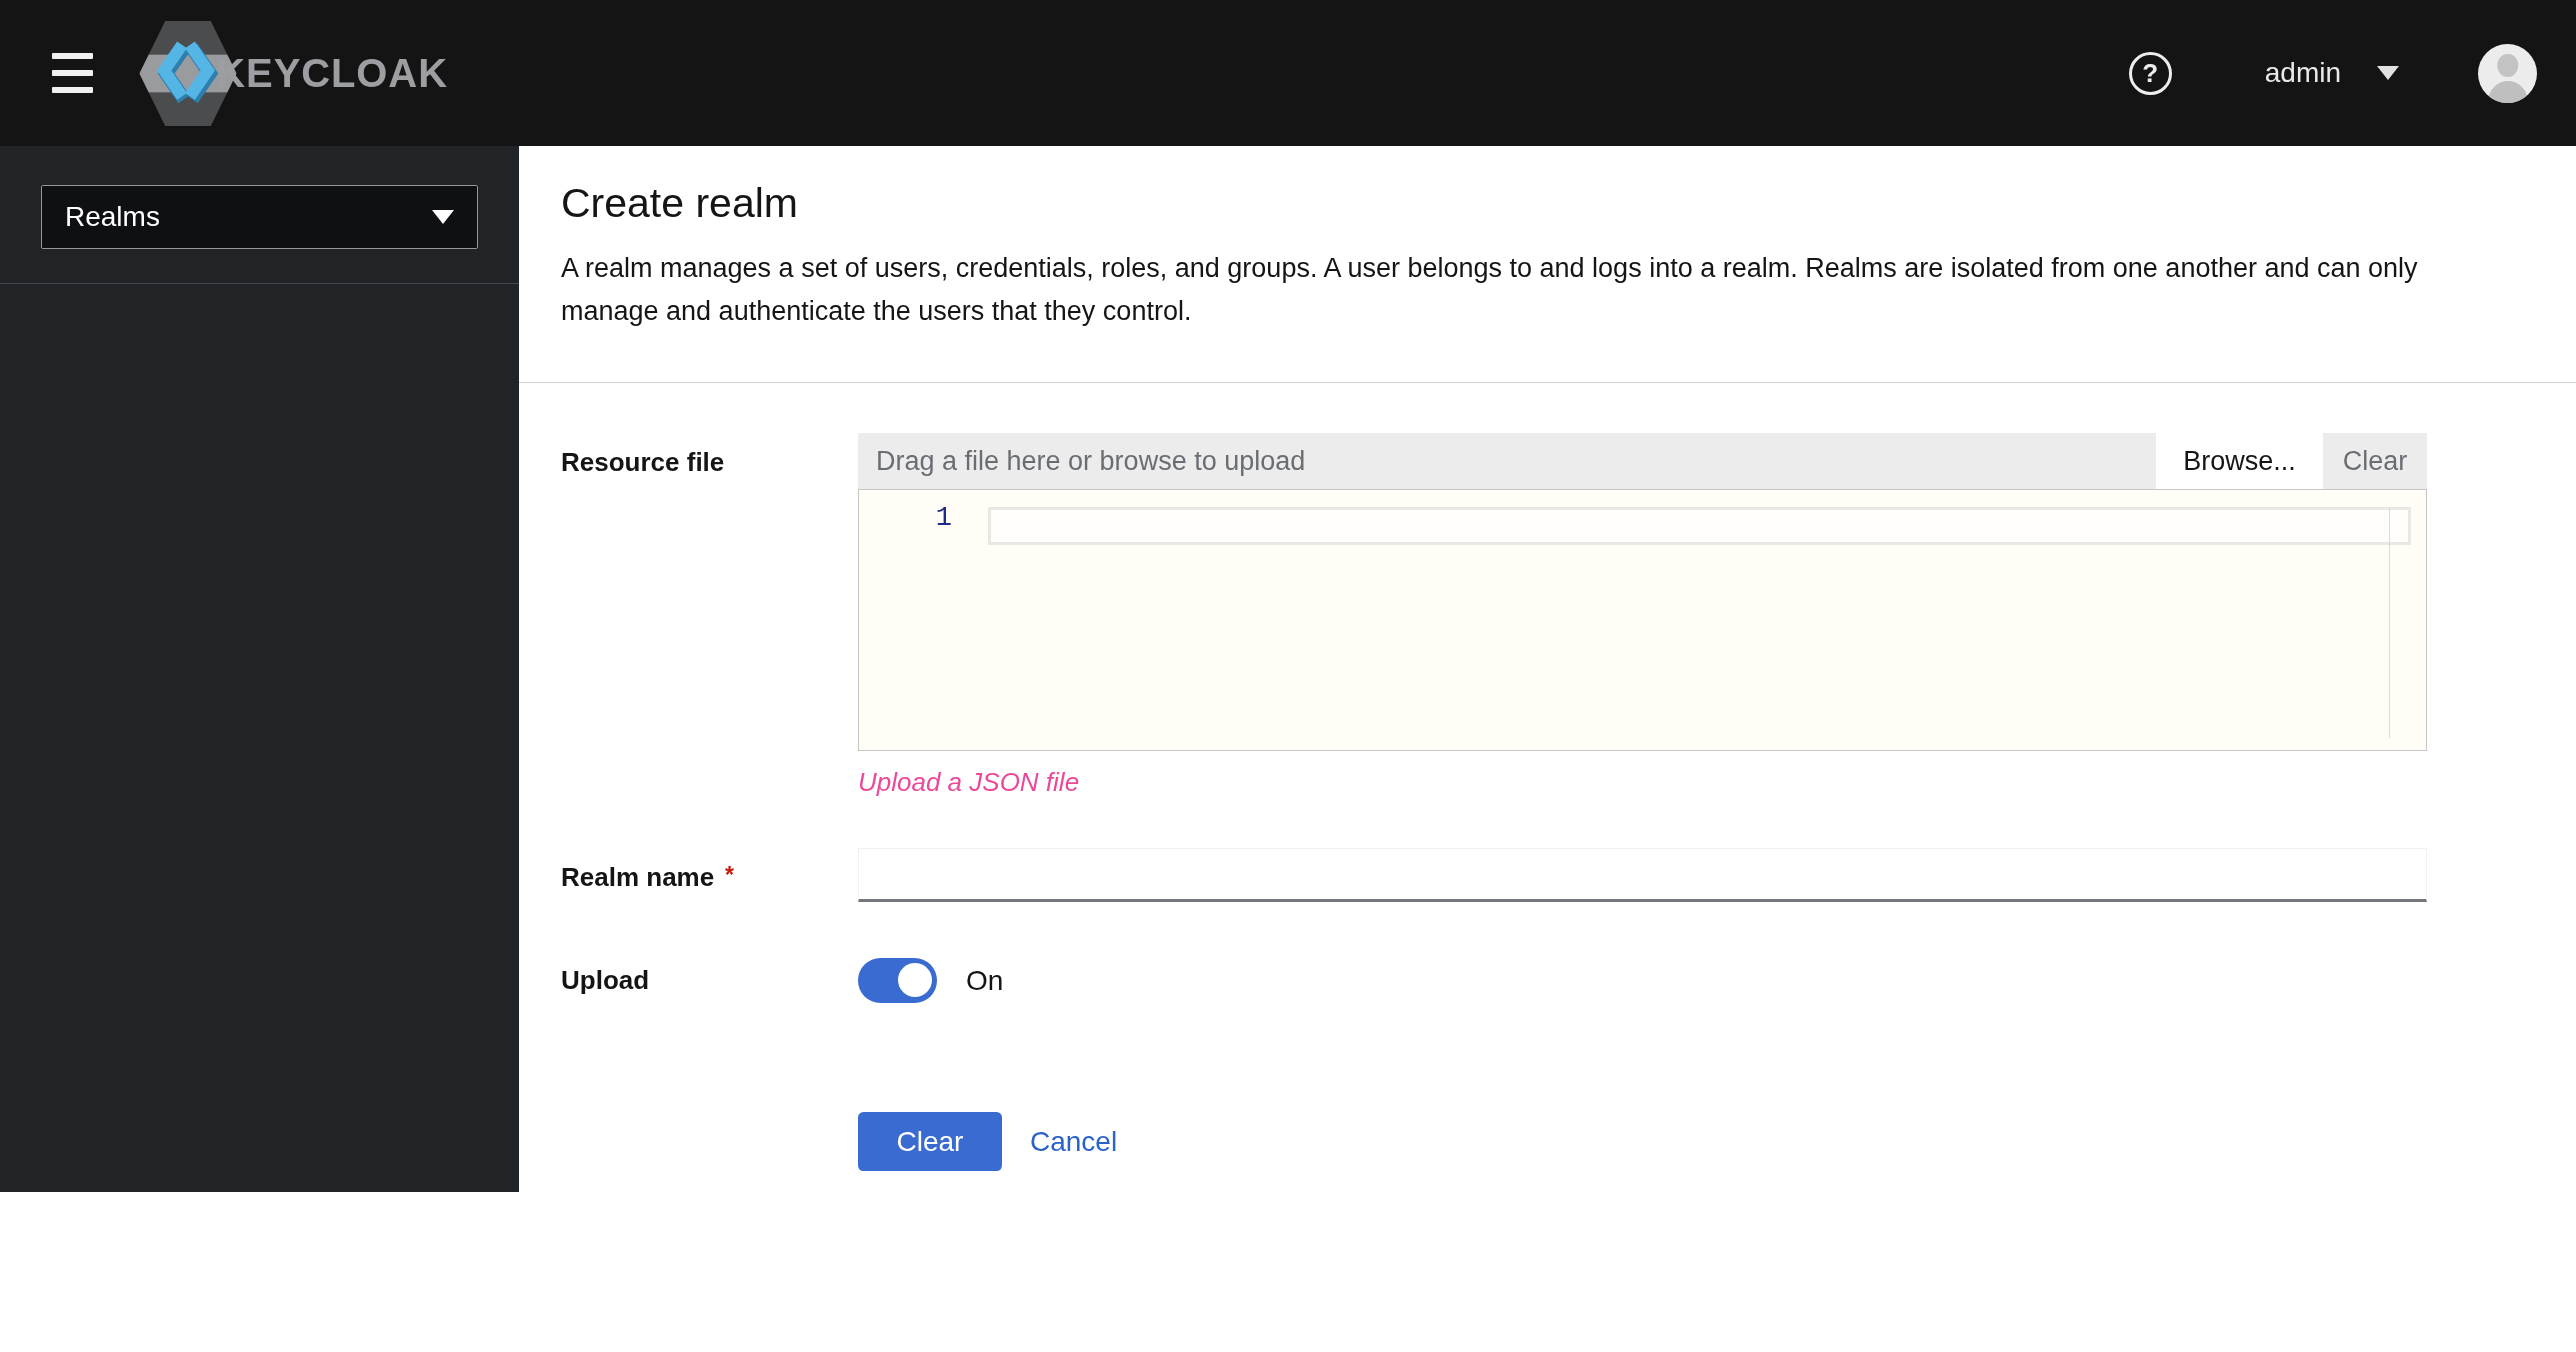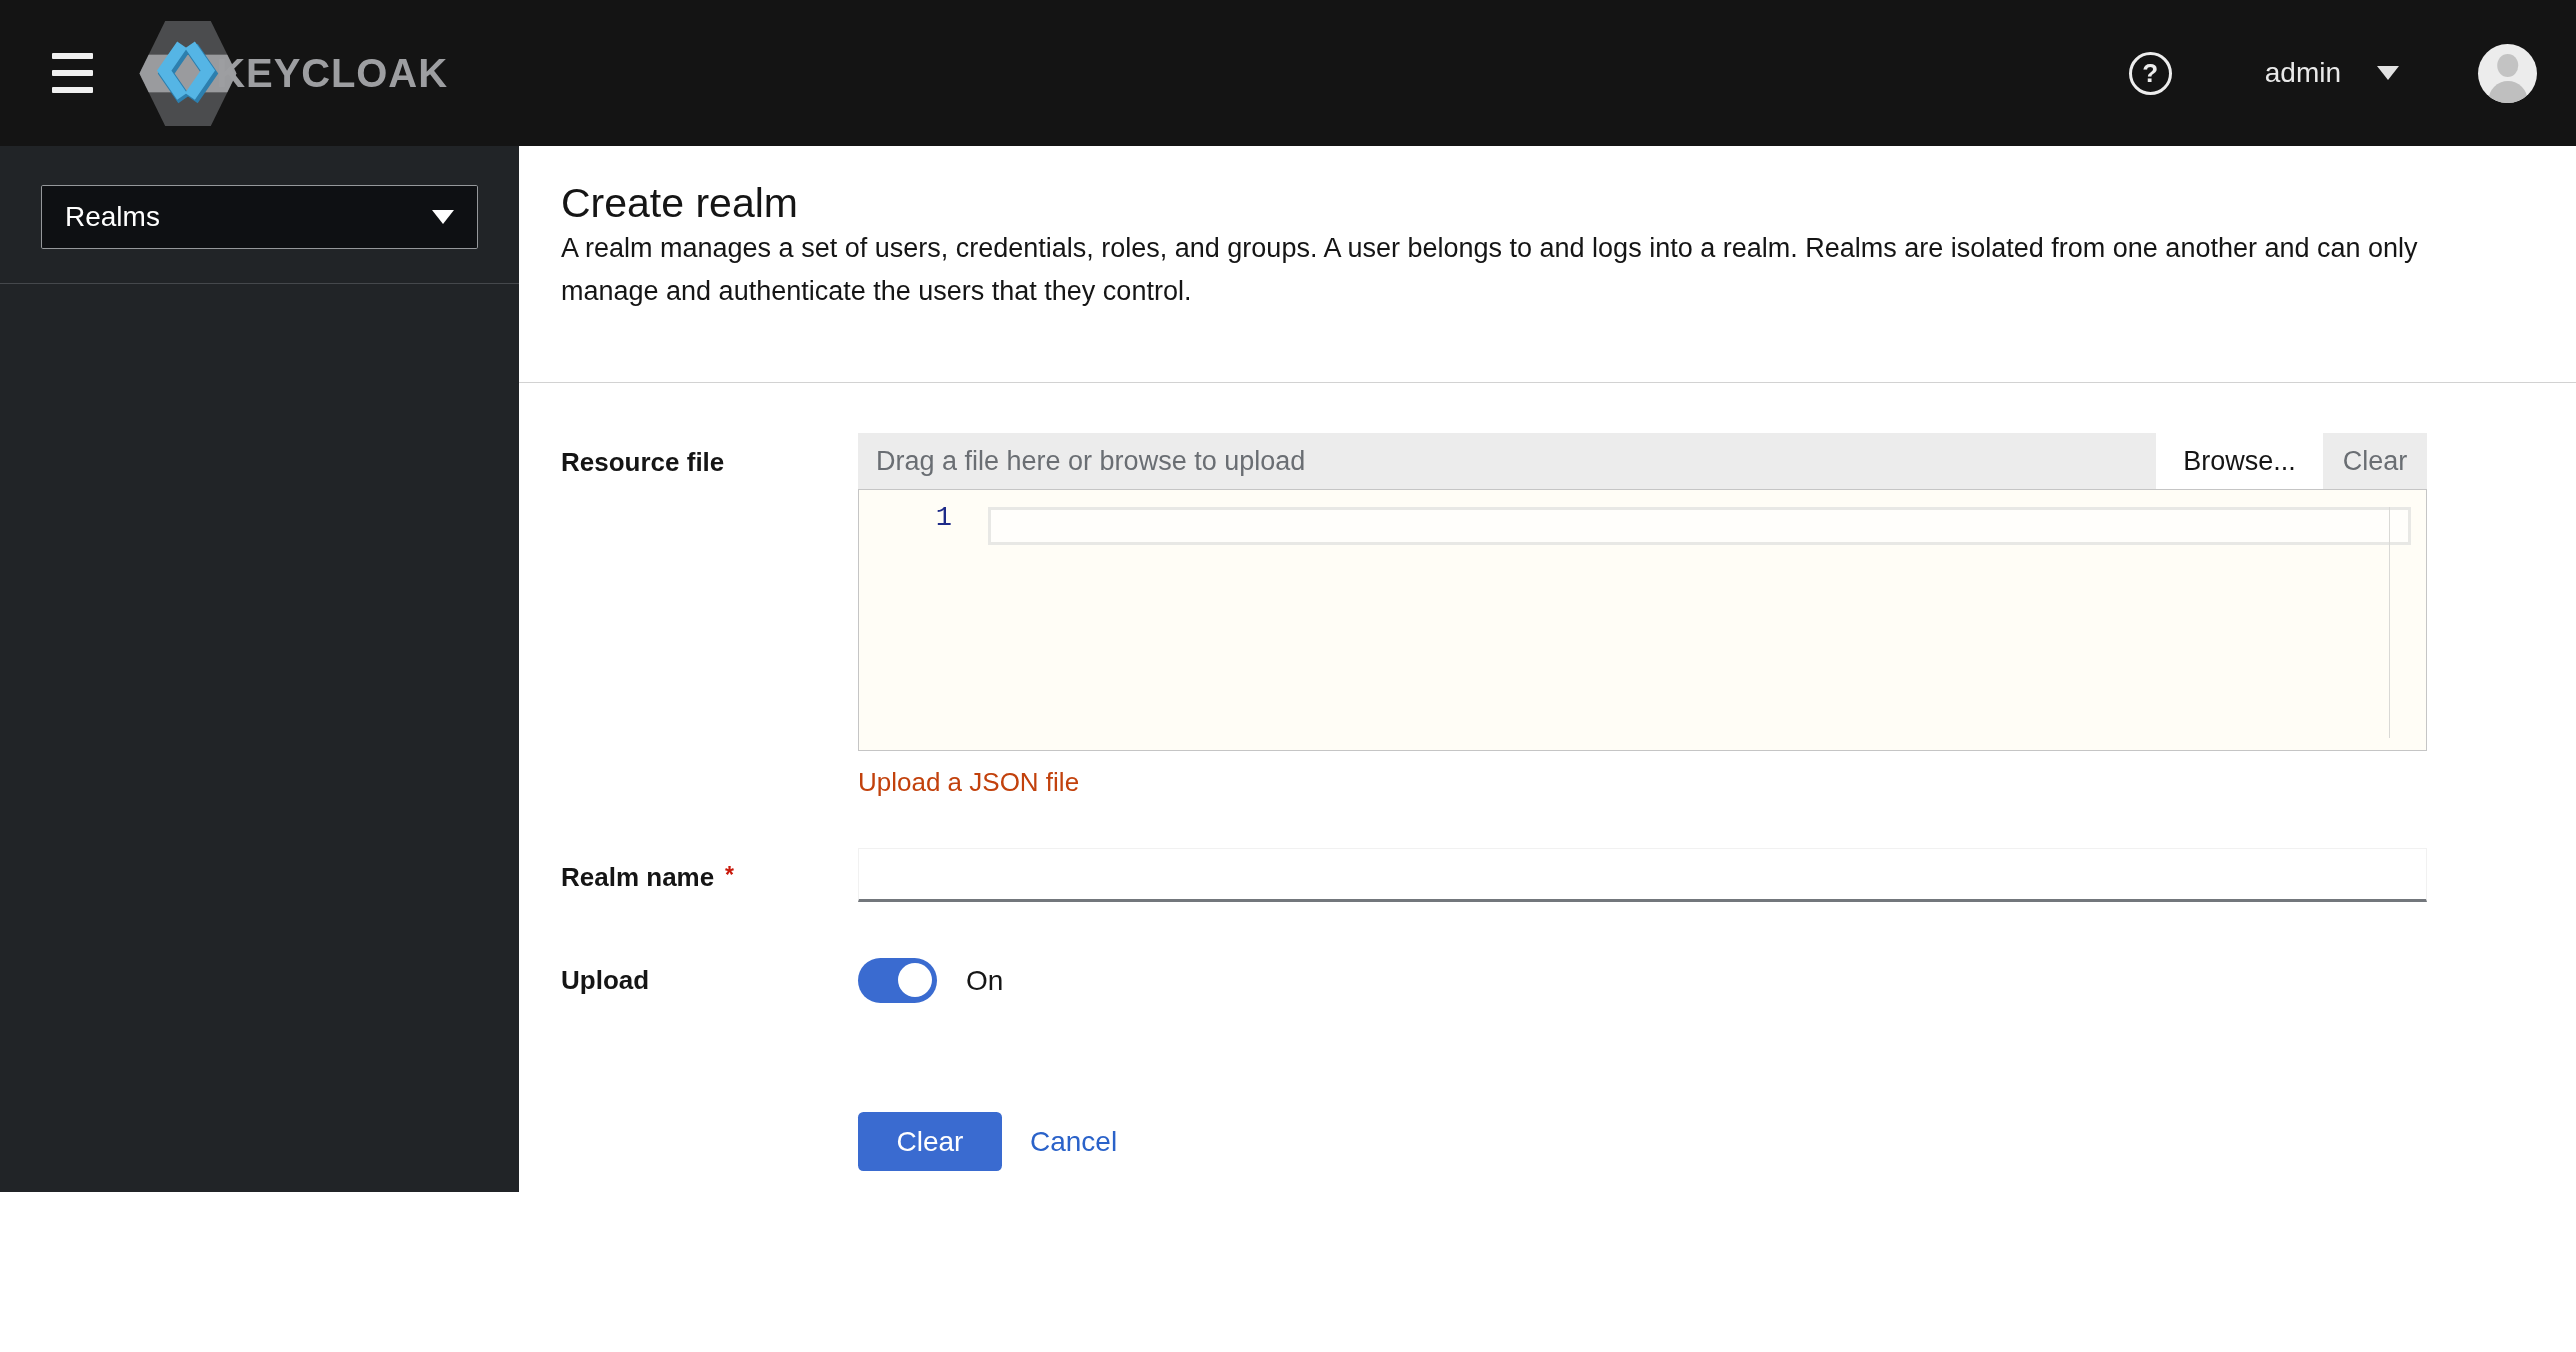--- a/index.html
+++ b/index.html
@@ -28,39 +28,39 @@
   .sidebar { width:519px; flex:0 0 519px; background:#212427; }
   .realm-selector-section { padding:39px 41px 34px 41px; border-bottom:0.9px solid #45484c; }
   .realm-selector { width:100%; height:64px; background:#0e1013; border:1.8px solid #95989b; border-radius:1.8px; cursor:pointer;
                     display:flex; align-items:center; justify-content:space-between; padding:0 23px; }
   .realm-selector-text { color:#ffffff; font-size:28px; }
   .realm-caret { width:0; height:0; border-left:11.6px solid transparent; border-right:11.6px solid transparent; border-top:14.3px solid #ffffff; }
 
   .main { flex:1; background:#fff; min-width:0; }
   .page-header { padding:34px 54px 0 42px; height:237px; border-bottom:1.8px solid #d2d2d2; }
   .page-title { font-size:41px; font-weight:400; color:#151515; }
-  .page-desc { font-size:27px; line-height:43px; color:#151515; max-width:1953px; }
+  .page-desc { margin-top:20px; font-size:27px; line-height:43px; color:#151515; max-width:1953px; }
 
   
   .form { padding:50px 0 0 42px; }
   .form-row { display:flex; }
   .label-col { flex:0 0 297px; width:297px; padding-top:14.3px; font-size:26px; font-weight:700; color:#151515; }
   .required { color:#c9190b; margin-left:10.7px; font-size:23px; vertical-align:top; }
   .field-col { width:1569px; flex:0 0 1569px; }
 
   .upload-bar { display:flex; height:56px; background:#ececec; align-items:stretch; }
   .upload-placeholder { flex:1; display:flex; align-items:center; padding-left:18px; color:#6a6e73; font-size:27px; cursor:text; }
   .browse-btn { width:167px; background:#ffffff; border:none; font-size:27px; color:#151515; cursor:pointer; font-family:inherit; }
   .clear-btn { width:104px; background:transparent; border:none; font-size:27px; color:#6a6e73; cursor:default; font-family:inherit; }
 
   .editor { position:relative; height:262px; border:1.8px solid #c5c5c5; background:#fffdf6; cursor:text; }
   .gutter-num { position:absolute; left:0; top:12.5px; width:93px; text-align:right; font-family:"Liberation Mono", monospace; font-size:27px; color:#1d2a88; }
   .active-line { position:absolute; left:129px; top:17px; width:1423px; height:38px; background:#fffefb; border:3.6px solid #e8e8e5; }
   .editor-vline { position:absolute; left:1530px; top:17px; bottom:12.5px; width:0.9px; background:#d9d9d6; }
-  .helper-text { margin-top:16px; font-size:26px; color:#c2410c; }
+  .helper-text { margin-top:16px; font-size:26px; color:#ec4899;font-style:italic; }
 
   .realm-row { margin-top:50px; }
   .text-input { width:100%; height:54px; background:#fff; border:1.8px solid #f1f1f1; border-bottom:3.6px solid #73777c;
                 font-size:27px; padding:0 18px; font-family:inherit; color:#151515; outline:none; }
 
   .enabled-row { margin-top:56px; align-items:center; }
   .enabled-row .label-col { padding-top:0; }
   .toggle-wrap { display:flex; align-items:center; }
   .toggle { width:79px; height:45px; border-radius:22.4px; background:#3a6bd0; position:relative; border:none; cursor:pointer; }
   .toggle-knob { position:absolute; right:5.4px; top:5.4px; width:34px; height:34px; border-radius:50%; background:#ffffff; }

